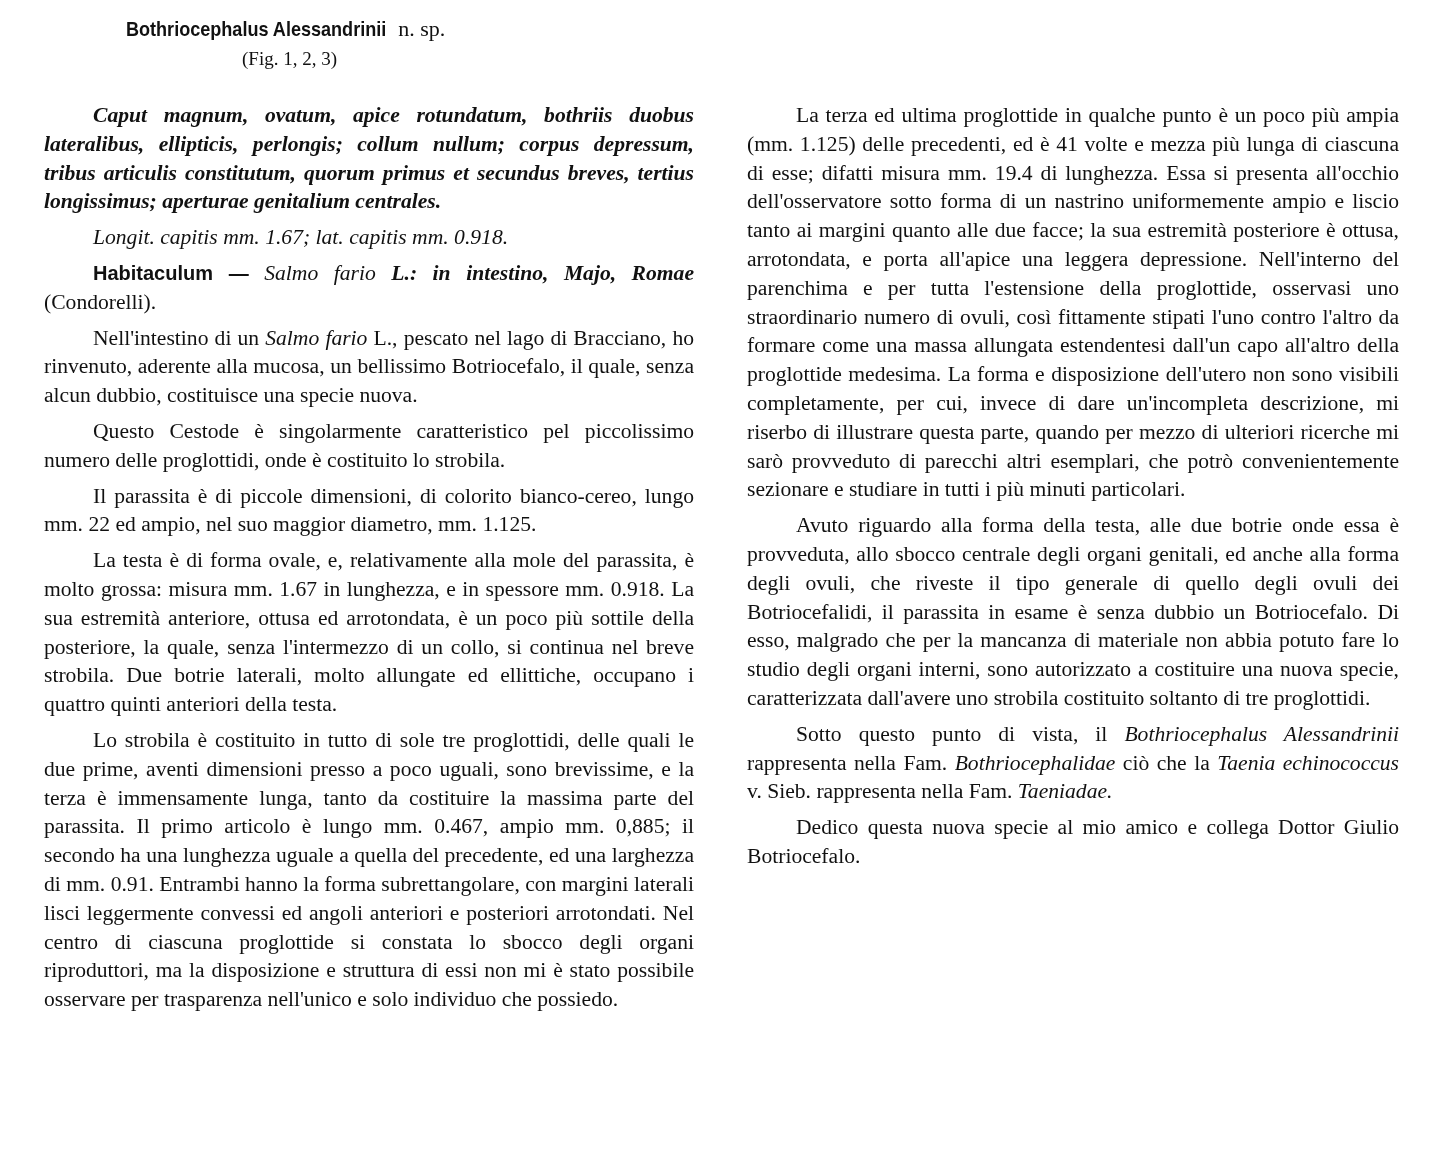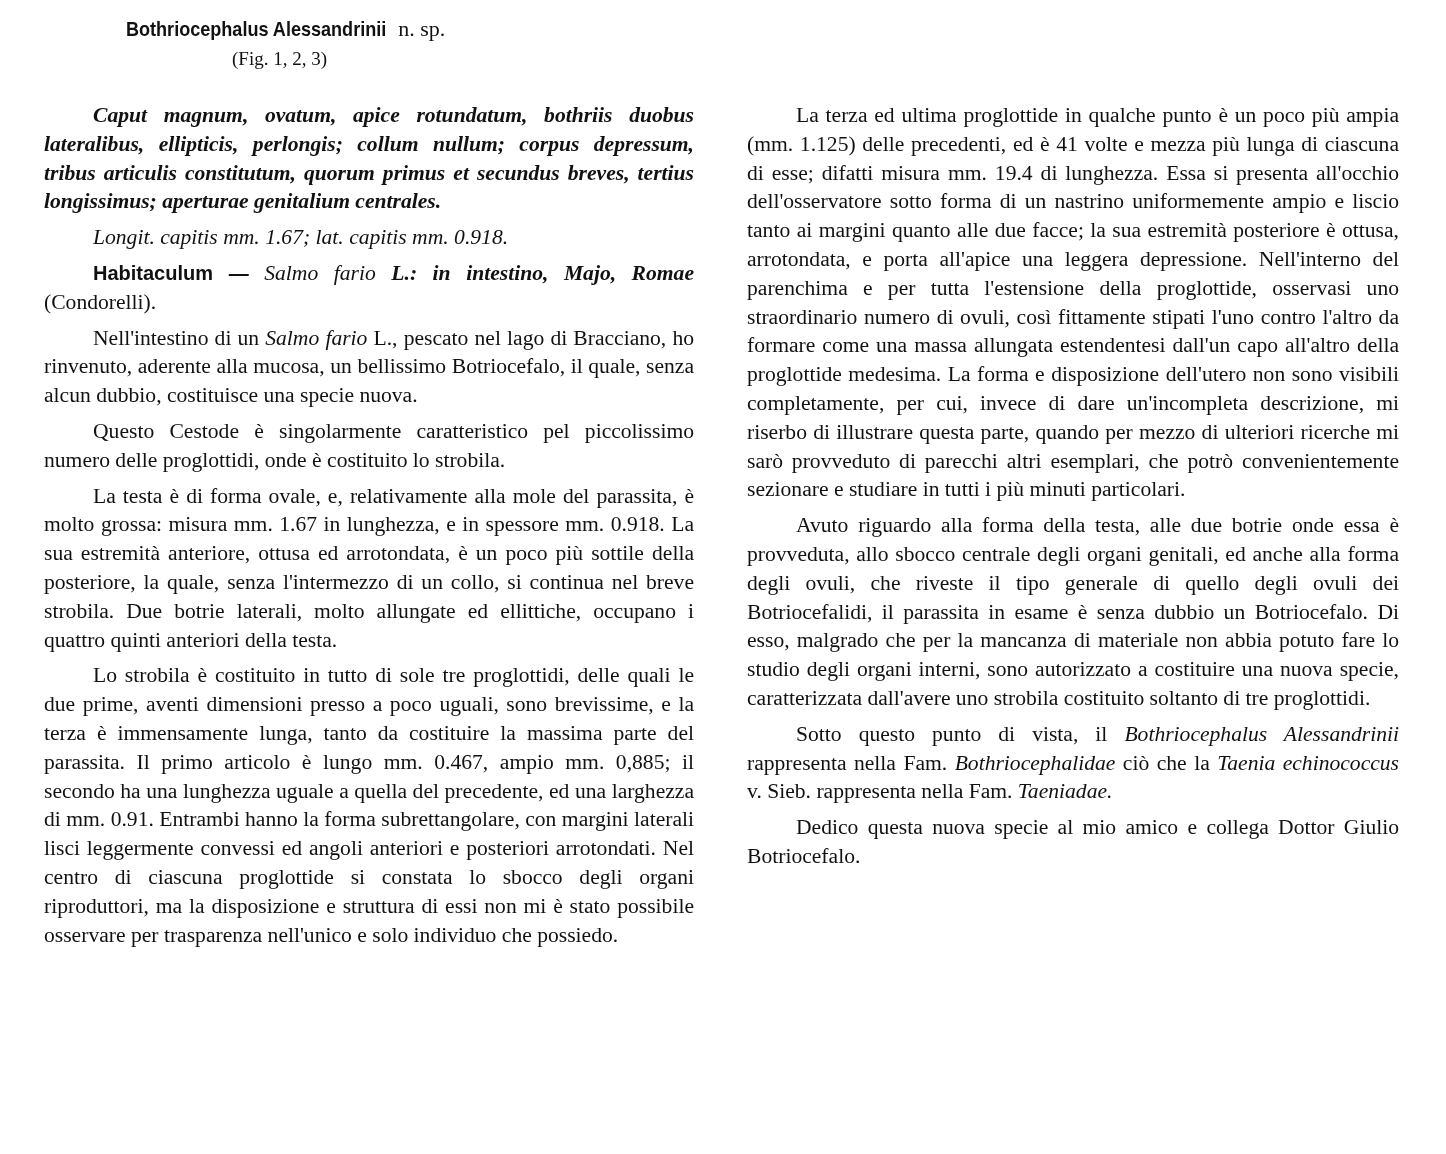--- a/index.html
+++ b/index.html
@@ -12,21 +12,21 @@
     position: absolute; left: 126px; top: 16px;
     font-size: 22px; white-space: nowrap;
   }
   .title .sans {
     font-family: "Liberation Sans", "DejaVu Sans", sans-serif;
     font-weight: bold; font-size: 21px; transform: scaleX(0.86);
     display: inline-block; transform-origin: left center;
     margin-right: -36px;
   }
   .subtitle {
-    position: absolute; left: 232px; top: 48px;
+    position: absolute; left: 242px; top: 48px;
     font-size: 19px; white-space: nowrap;
   }
   .col {
     position: absolute; top: 94px; width: 664px;
     font-size: 21.6px; line-height: 28.8px;
     text-align: justify;
   }
   .col.left { left: 37px; }
   .col.right { left: 740px; width: 666px; top: 94px; }
   .col p { margin: 7px; text-indent: 49px; }
@@ -50,20 +50,21 @@
 <div class="col left">
   <p class="diag">Caput magnum, ovatum, apice rotundatum, bothriis duobus lateralibus, ellipticis, perlongis; collum nullum; corpus depressum, tribus articulis constitutum, quorum primus et secundus breves, tertius longissimus; aperturae genitalium centrales.</p>
   <p class="lat">Longit. capitis mm. 1.67; lat. capitis mm. 0.918.</p>
   <p>
     <span class="habit">Habitaculum —</span>
     <span class="it">Salmo fario</span><span class="it" style="font-weight:bold"> L.: in intestino, Majo, Romae</span>
     <span>(Condorelli).</span>
   </p>
   <p><span>Nell'intestino di un </span><span class="it">Salmo fario</span><span> L., pescato nel lago di Bracciano, ho rinvenuto, aderente alla mucosa, un bellissimo Botriocefalo, il quale, senza alcun dubbio, costituisce una specie nuova.</span></p>
   <p>Questo Cestode è singolarmente caratteristico pel piccolissimo numero delle proglottidi, onde è costituito lo strobila.</p>
+  <p>Il parassita è di piccole dimensioni, di colorito bianco-cereo, lungo mm. 22 ed ampio, nel suo maggior diametro, mm. 1.125.</p>
   <p>La testa è di forma ovale, e, relativamente alla mole del parassita, è molto grossa: misura mm. 1.67 in lunghezza, e in spessore mm. 0.918. La sua estremità anteriore, ottusa ed arrotondata, è un poco più sottile della posteriore, la quale, senza l'intermezzo di un collo, si continua nel breve strobila. Due botrie laterali, molto allungate ed ellittiche, occupano i quattro quinti anteriori della testa.</p>
   <p>Lo strobila è costituito in tutto di sole tre proglottidi, delle quali le due prime, aventi dimensioni presso a poco uguali, sono brevissime, e la terza è immensamente lunga, tanto da costituire la massima parte del parassita. Il primo articolo è lungo mm. 0.467, ampio mm. 0,885; il secondo ha una lunghezza uguale a quella del precedente, ed una larghezza di mm. 0.91. Entrambi hanno la forma subrettangolare, con margini laterali lisci leggermente convessi ed angoli anteriori e posteriori arrotondati. Nel centro di ciascuna proglottide si constata lo sbocco degli organi riproduttori, ma la disposizione e struttura di essi non mi è stato possibile osservare per trasparenza nell'unico e solo individuo che possiedo.</p>
 </div>
 
 <div class="col right">
   <p>La terza ed ultima proglottide in qualche punto è un poco più ampia (mm. 1.125) delle precedenti, ed è 41 volte e mezza più lunga di ciascuna di esse; difatti misura mm. 19.4 di lunghezza. Essa si presenta all'occhio dell'osservatore sotto forma di un nastrino uniformemente ampio e liscio tanto ai margini quanto alle due facce; la sua estremità posteriore è ottusa, arrotondata, e porta all'apice una leggera depressione. Nell'interno del parenchima e per tutta l'estensione della proglottide, osservasi uno straordinario numero di ovuli, così fittamente stipati l'uno contro l'altro da formare come una massa allungata estendentesi dall'un capo all'altro della proglottide medesima. La forma e disposizione dell'utero non sono visibili completamente, per cui, invece di dare un'incompleta descrizione, mi riserbo di illustrare questa parte, quando per mezzo di ulteriori ricerche mi sarò provveduto di parecchi altri esemplari, che potrò convenientemente sezionare e studiare in tutti i più minuti particolari.</p>
   <p>Avuto riguardo alla forma della testa, alle due botrie onde essa è provveduta, allo sbocco centrale degli organi genitali, ed anche alla forma degli ovuli, che riveste il tipo generale di quello degli ovuli dei Botriocefalidi, il parassita in esame è senza dubbio un Botriocefalo. Di esso, malgrado che per la mancanza di materiale non abbia potuto fare lo studio degli organi interni, sono autorizzato a costituire una nuova specie, caratterizzata dall'avere uno strobila costituito soltanto di tre proglottidi.</p>
   <p><span>Sotto questo punto di vista, il </span><span class="it">Bothriocephalus Alessandrinii</span><span> rappresenta nella Fam. </span><span class="it">Bothriocephalidae</span><span> ciò che la </span><span class="it">Taenia echinococcus</span><span> v. Sieb. rappresenta nella Fam. </span><span class="it">Taeniadae.</span></p>
   <p>Dedico questa nuova specie al mio amico e collega Dottor Giulio Botriocefalo.</p>
 </div>

